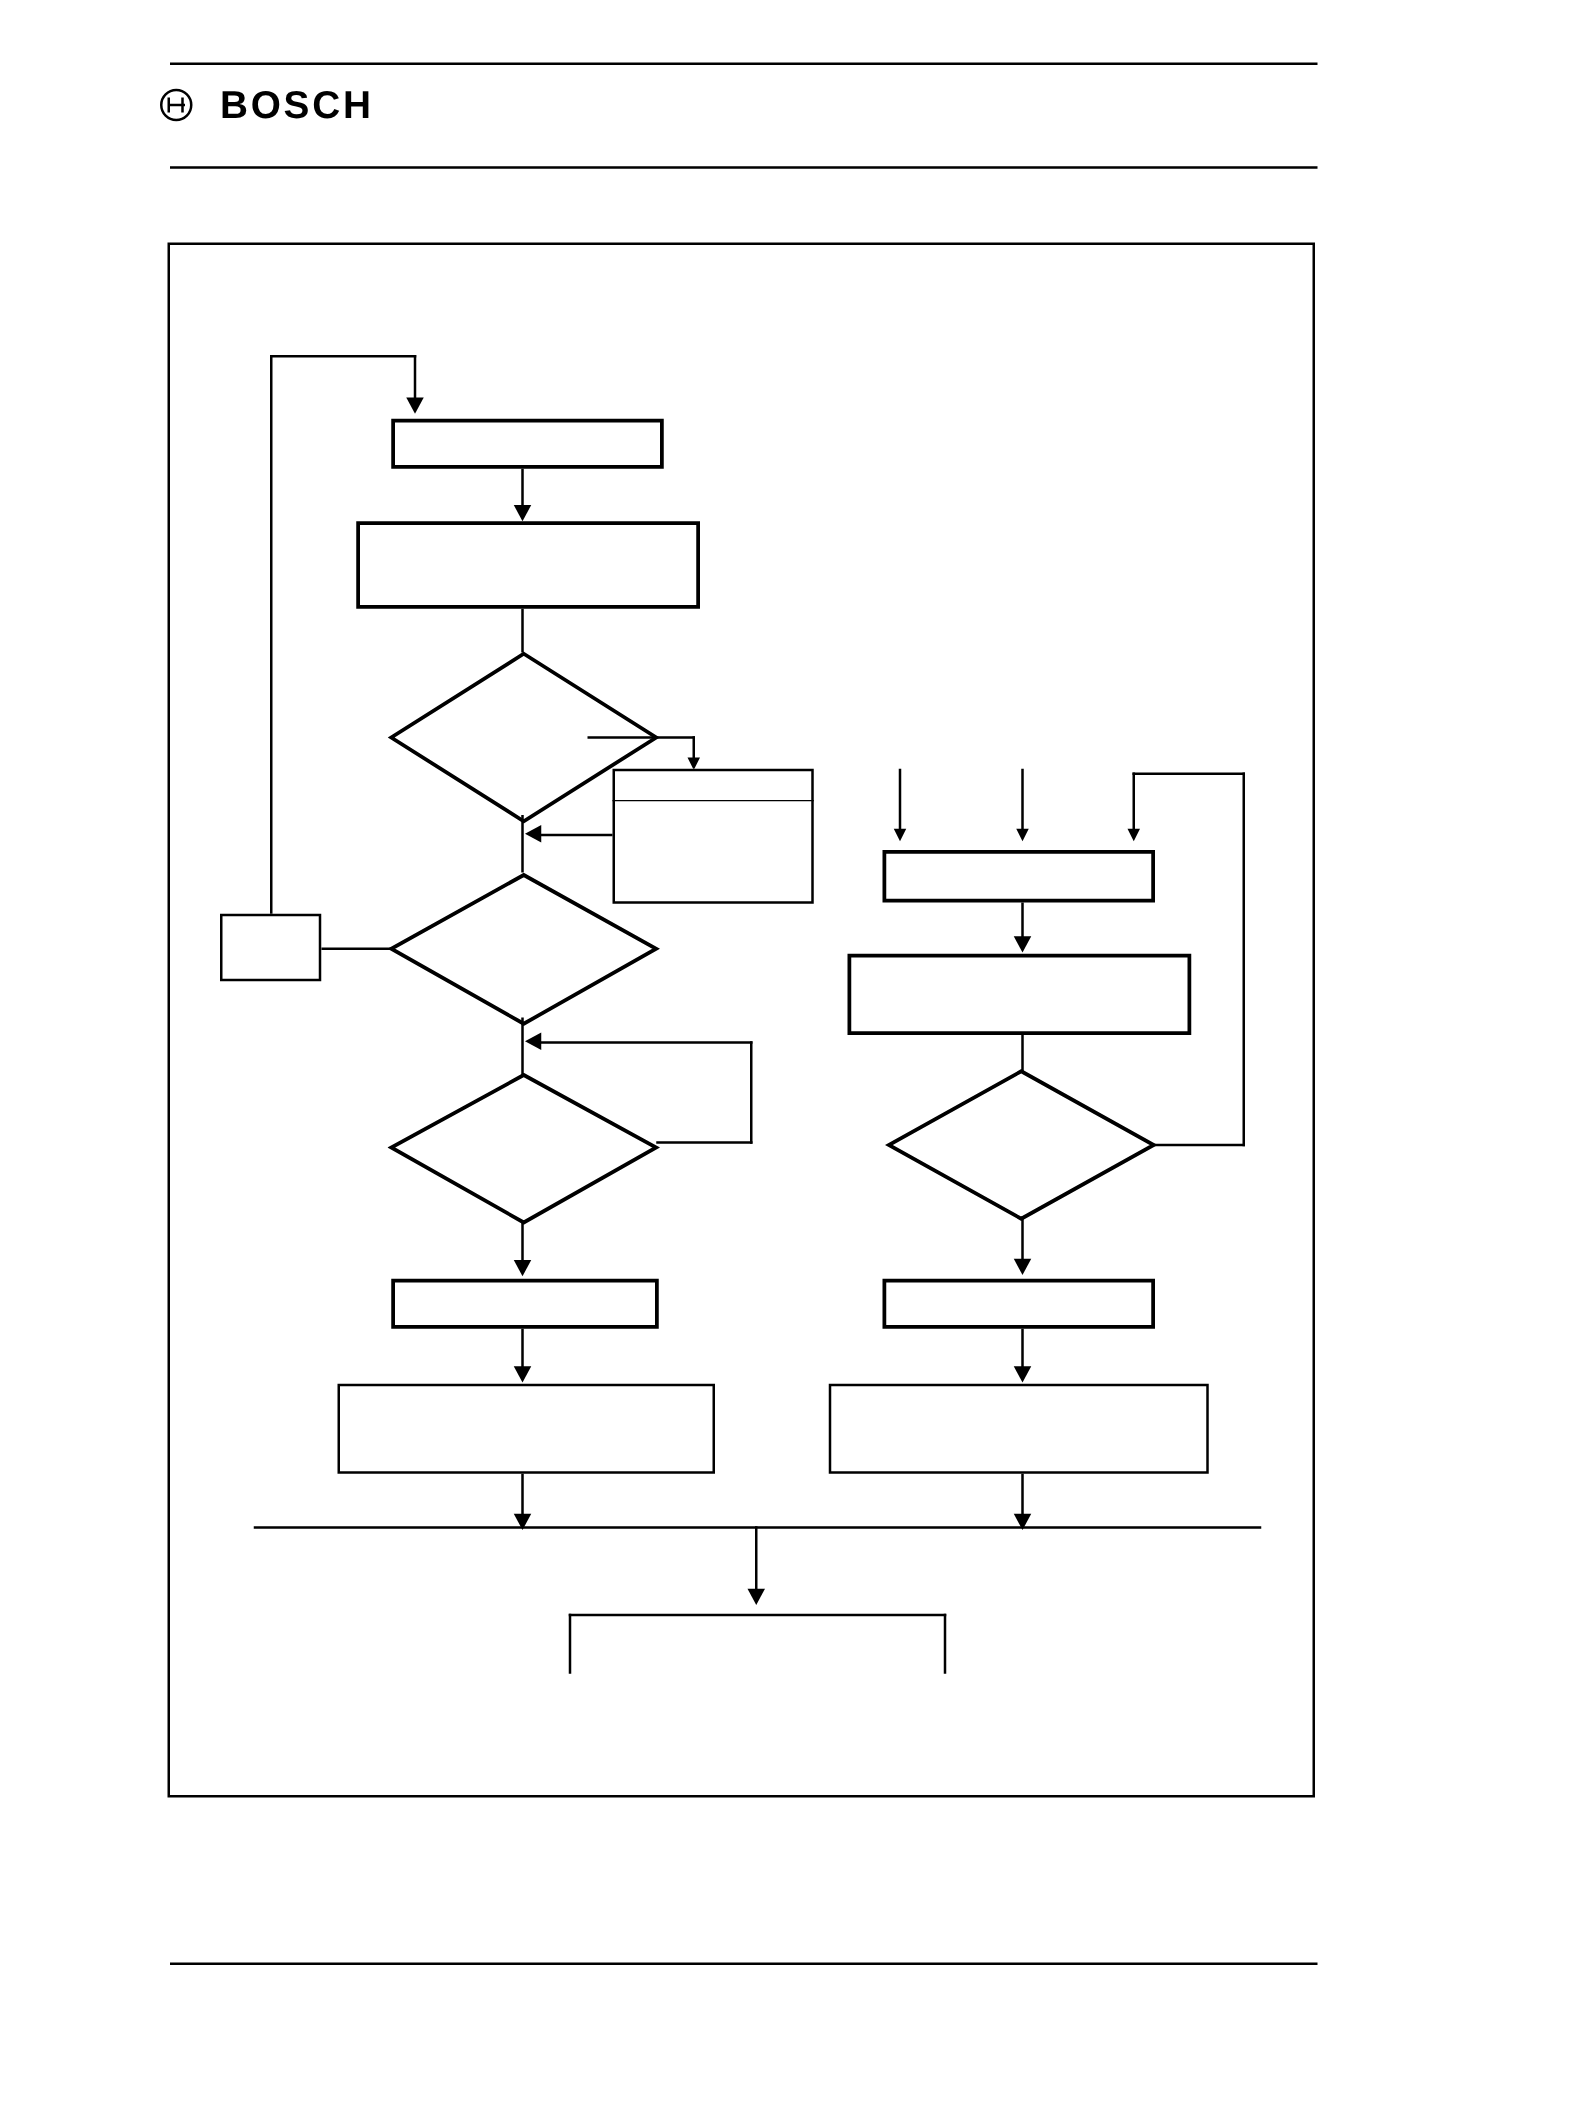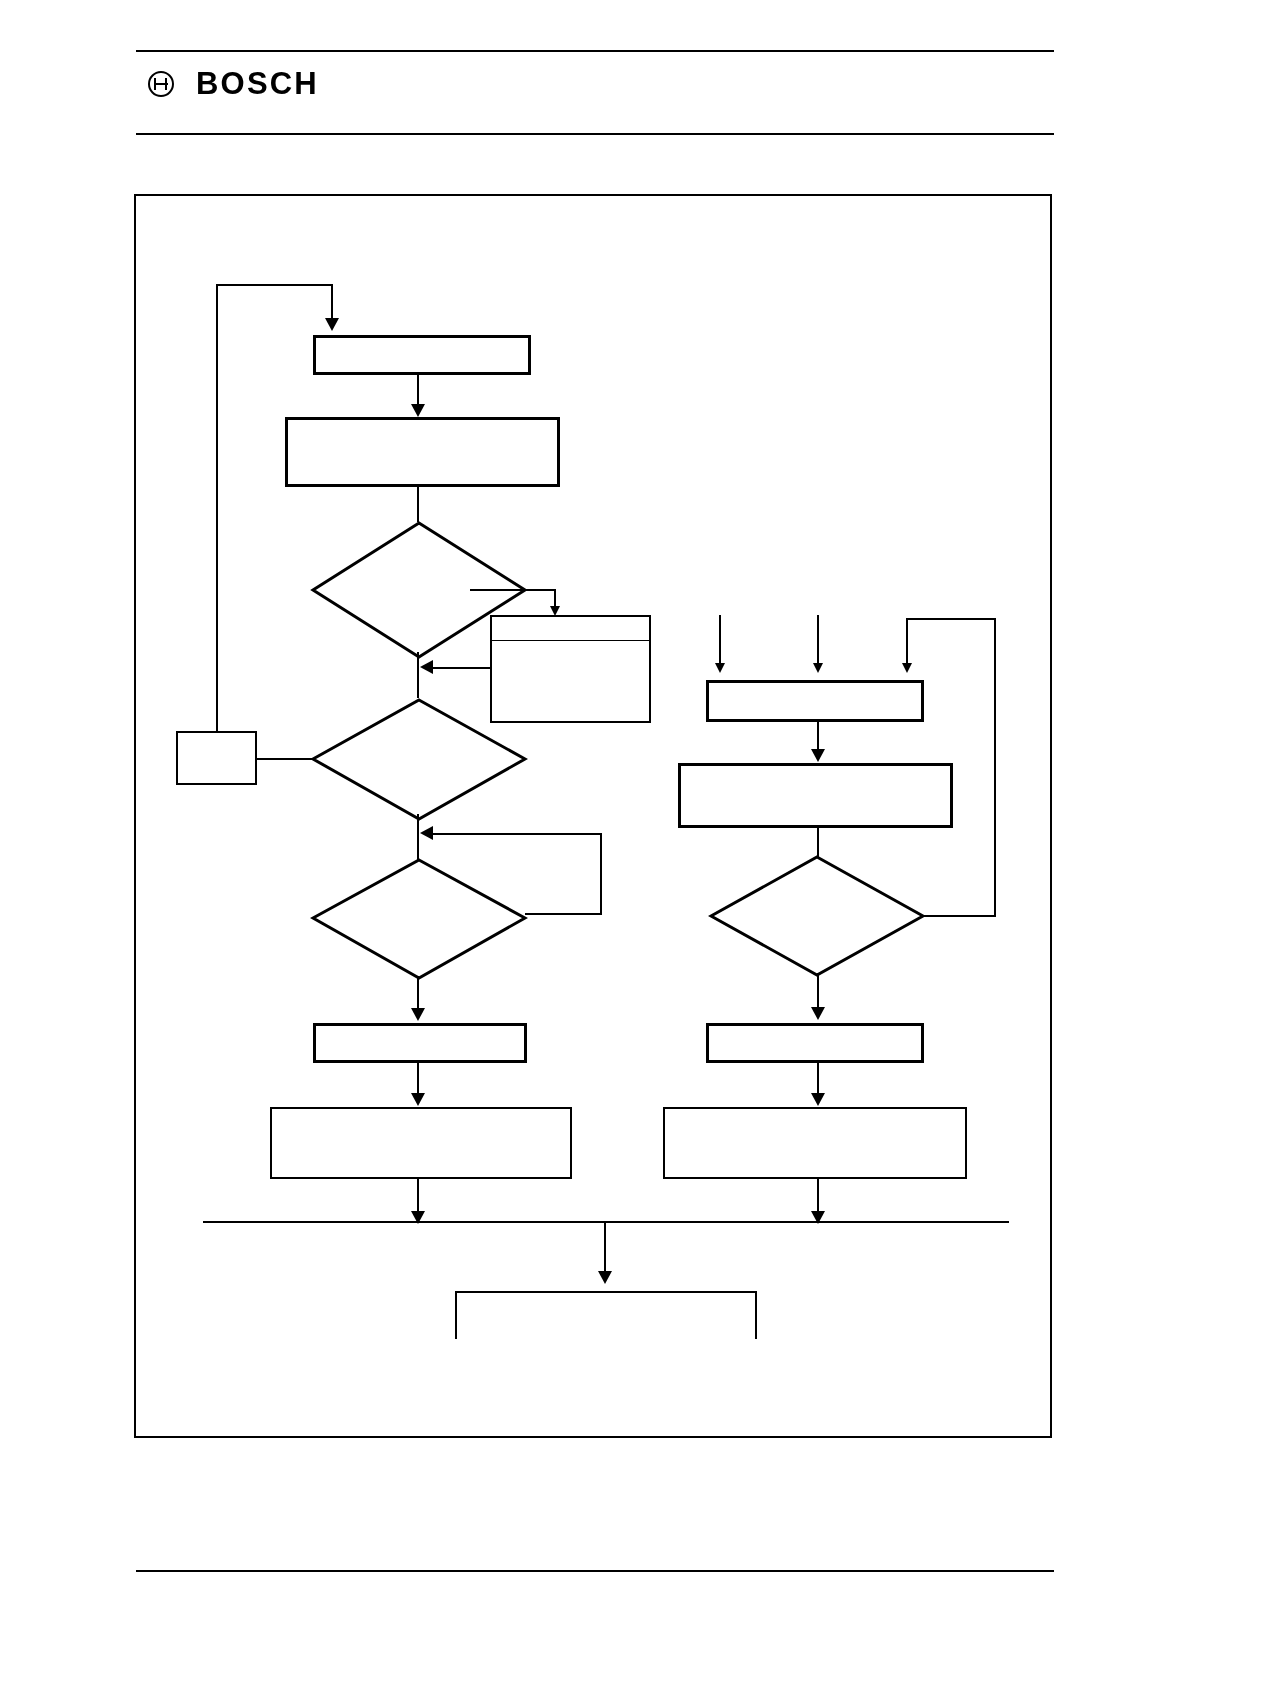--- a/index.html
+++ b/index.html
@@ -31,21 +31,21 @@
   .hdr-rule-bottom {
     position: absolute;
     left: 136px;
     top: 133px;
     width: 918px;
     height: 2px;
     background: #000;
   }
   .brand {
     position: absolute;
-    left: 148px;
+    left: 128px;
     top: 66px;
     display: flex;
     align-items: center;
     gap: 22px;
   }
   .brand-mark {
     width: 26px;
     height: 26px;
     border: 2px solid #000;
     border-radius: 50%;

